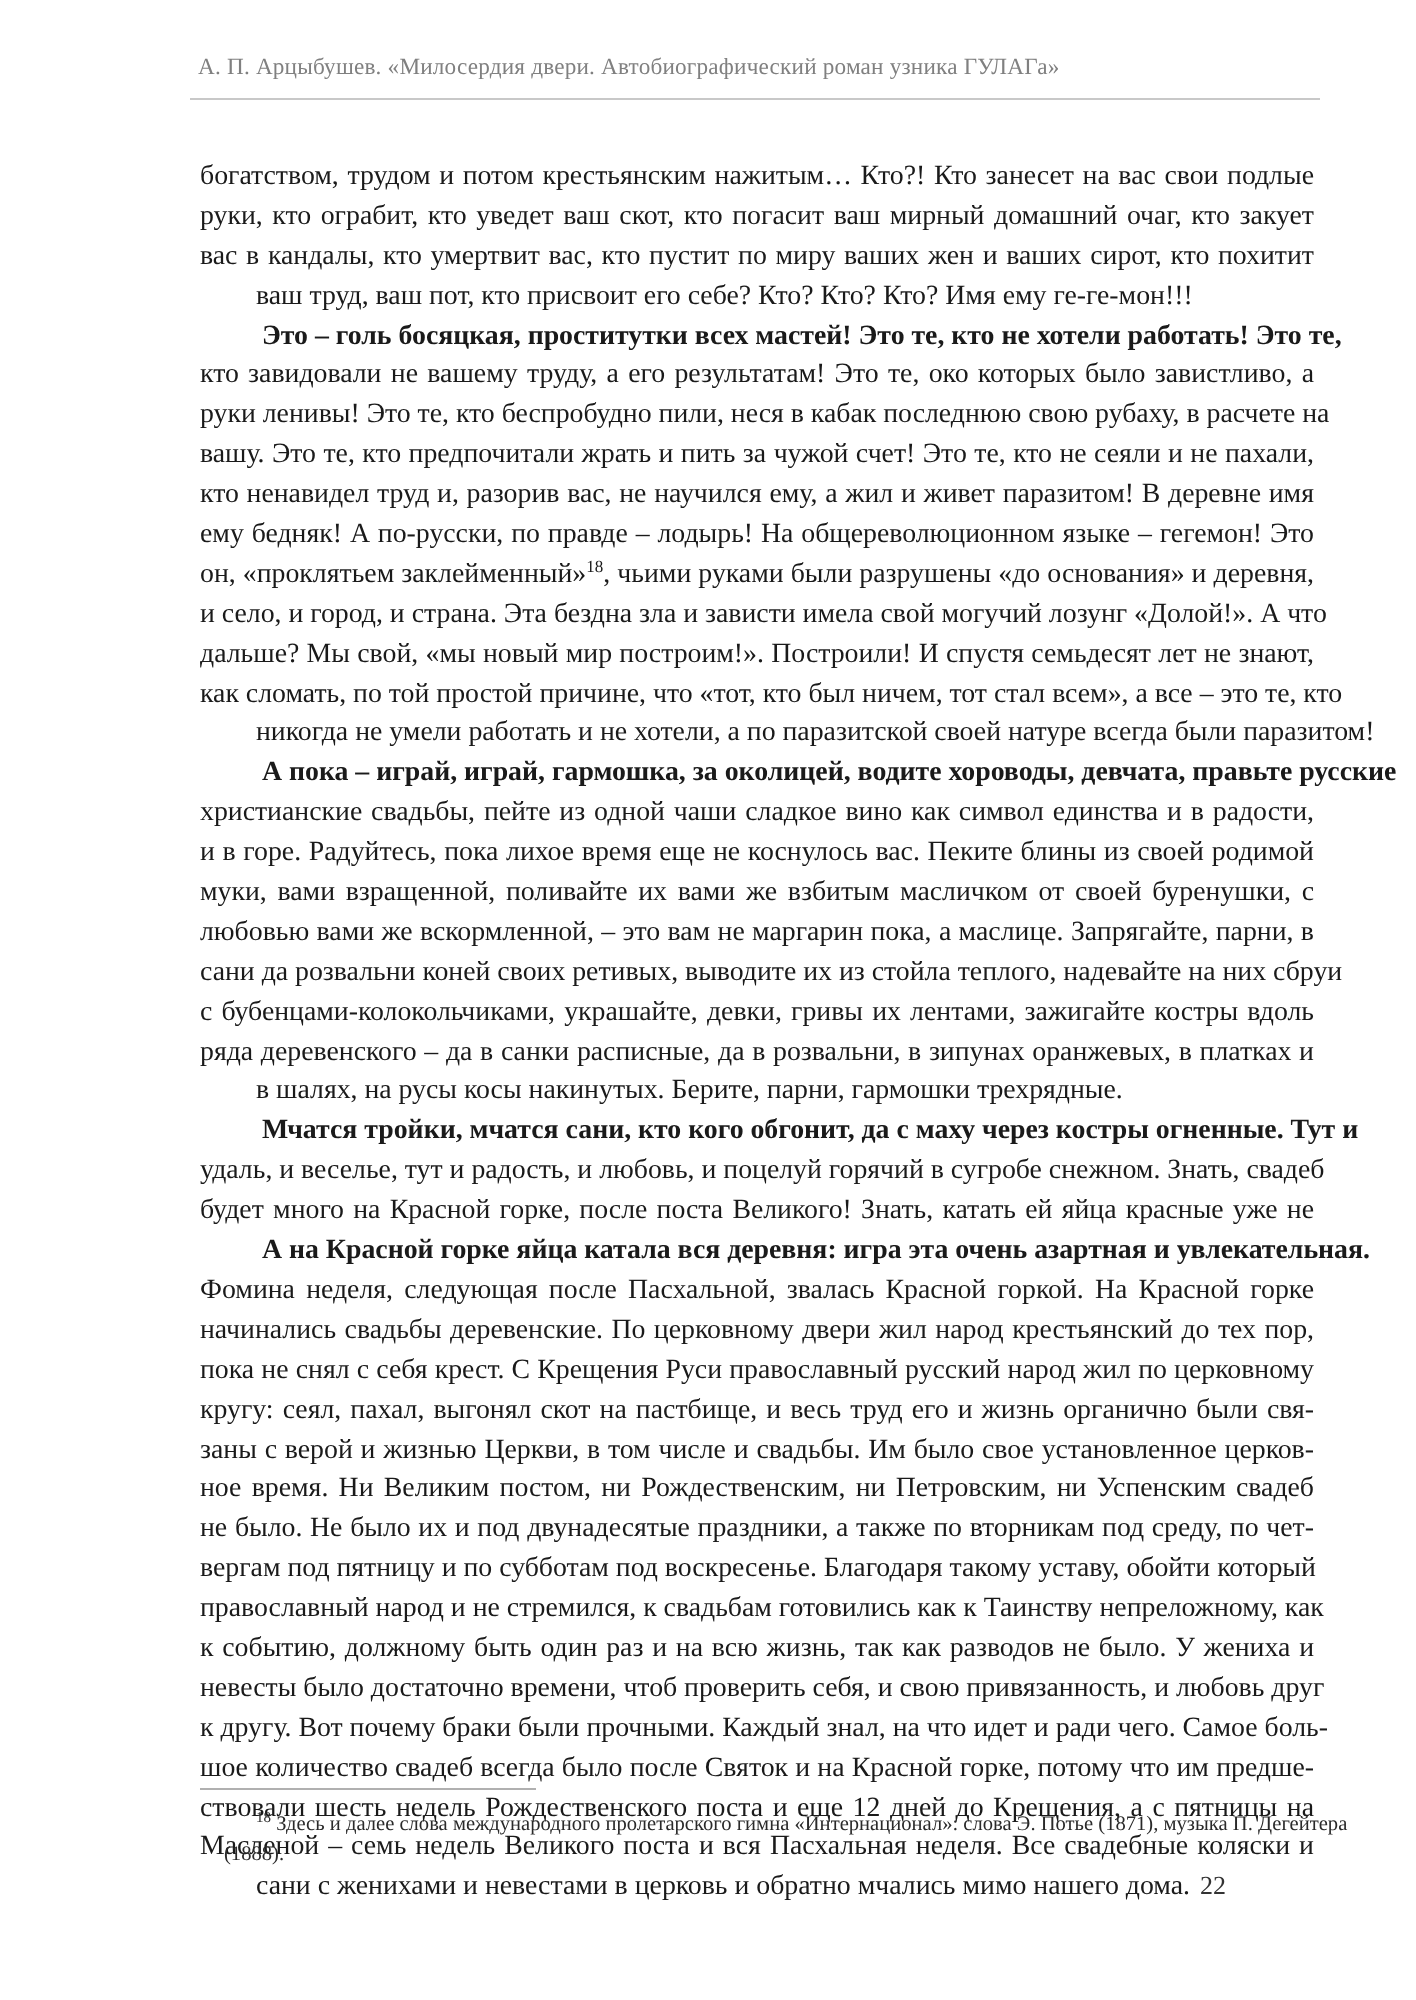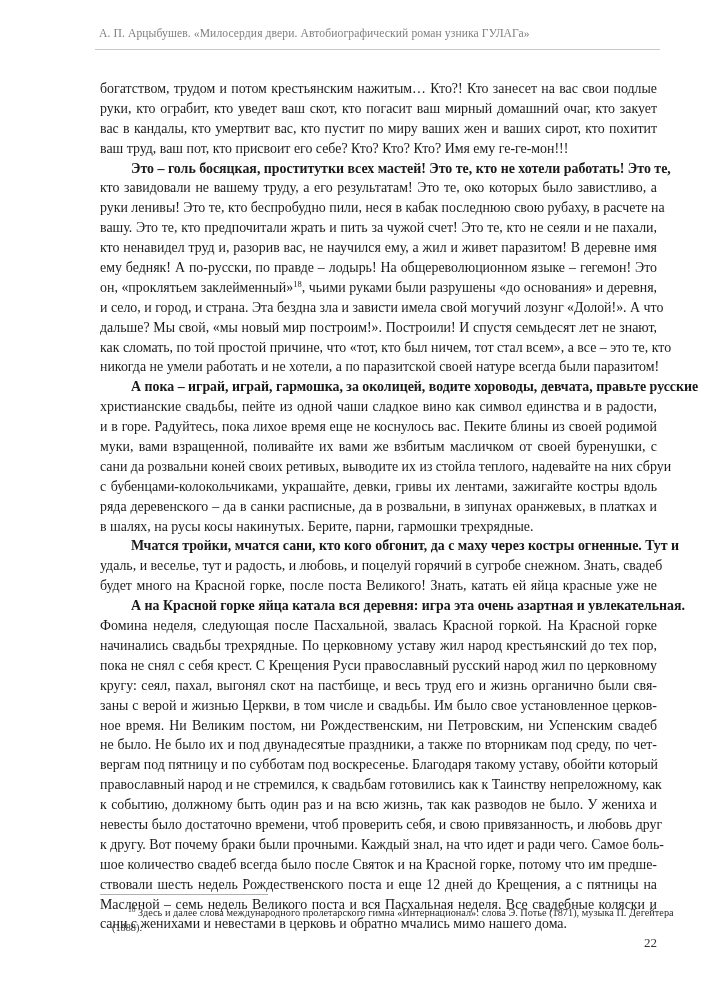--- a/index.html
+++ b/index.html
@@ -1,30 +1,30 @@
 <!DOCTYPE html>
 <html><head>
 <meta charset="utf-8">
 <style>
   html, body { margin: 0; padding: 0; background: #ffffff; }
   body { width: 708px; height: 1000px; position: relative; overflow: hidden; font-family: "Liberation Serif", "DejaVu Serif", serif; color: #1a1a1a; }
   .header { position: absolute; left: 99px; top: 27px; width: 560px; font-size: 11.6px; color: #808080; letter-spacing: 0.1px; white-space: nowrap; }
   .header-rule { position: absolute; left: 95px; top: 49px; width: 565px; height: 1px; background: #c8c8c8; }
   .body-text { position: absolute; left: 100px; top: 79px; width: 557px; }
   .line { font-size: 13.9px; line-height: 19.9px; height: 19.9px; white-space: nowrap; text-align: justify; text-align-last: justify; }
-  .line.last { text-align-last: left; }
+  .line.last { text-align-last: left; margin-left: 28px; }
   .line.indent { padding-left: 31px; font-weight: bold; }
   sup { font-size: 8.5px; line-height: 0; vertical-align: 5px; }
   .fn-rule { position: absolute; left: 100px; top: 894px; width: 168px; height: 1px; background: #b0b0b0; }
   .footnote { position: absolute; left: 100px; top: 906px; width: 557px; font-size: 10.3px; line-height: 14.5px; color: #2a2a2a; margin-left: 12px; }
   .footnote .fl { white-space: nowrap; text-align: justify; text-align-last: justify; height: 14.5px; }
   .footnote .fl.indent { padding-left: 16px; }
   .footnote .fl.last { text-align-last: left; }
   .footnote sup { font-size: 7.5px; vertical-align: 4px; }
-  .page-num { position: absolute; left: 600px; top: 935px; width: 57px; text-align: right; font-size: 13px; color: #333; }
+  .page-num { position: absolute; left: 600px; top: 935px; width: 57px; font-size: 13px; color: #333; }
 </style>
 </head>
 <body>
 
 <div class="header">А.  П.  Арцыбушев.  «Милосердия двери. Автобиографический роман узника ГУЛАГа»</div>
 <div class="header-rule"></div>
 
 <div class="body-text" id="body-text">
     <div class="line">богатством, трудом и потом крестьянским нажитым… Кто?! Кто занесет на вас свои подлые</div>
     <div class="line">руки, кто ограбит, кто уведет ваш скот, кто погасит ваш мирный домашний очаг, кто закует</div>
@@ -38,30 +38,31 @@
     <div class="line">ему бедняк! А по-русски, по правде – лодырь! На общереволюционном языке – гегемон! Это</div>
     <div class="line"><span>он, «проклятьем заклейменный»</span><sup>18</sup><span>, чьими руками были разрушены «до основания» и деревня,</span></div>
     <div class="line">и село, и город, и страна. Эта бездна зла и зависти имела свой могучий лозунг «Долой!». А что</div>
     <div class="line">дальше? Мы свой, «мы новый мир построим!». Построили! И спустя семьдесят лет не знают,</div>
     <div class="line">как сломать, по той простой причине, что «тот, кто был ничем, тот стал всем», а все – это те, кто</div>
     <div class="line last">никогда не умели работать и не хотели, а по паразитской своей натуре всегда были паразитом!</div>
     <div class="line indent">А пока – играй, играй, гармошка, за околицей, водите хороводы, девчата, правьте русские</div>
     <div class="line">христианские свадьбы, пейте из одной чаши сладкое вино как символ единства и в радости,</div>
     <div class="line">и в горе. Радуйтесь, пока лихое время еще не коснулось вас. Пеките блины из своей родимой</div>
     <div class="line">муки, вами взращенной, поливайте их вами же взбитым масличком от своей буренушки, с</div>
+    <div class="line">любовью вами же вскормленной, – это вам не маргарин пока, а маслице. Запрягайте, парни, в</div>
     <div class="line">сани да розвальни коней своих ретивых, выводите их из стойла теплого, надевайте на них сбруи</div>
     <div class="line">с бубенцами-колокольчиками, украшайте, девки, гривы их лентами, зажигайте костры вдоль</div>
     <div class="line">ряда деревенского – да в санки расписные, да в розвальни, в зипунах оранжевых, в платках и</div>
     <div class="line last">в шалях, на русы косы накинутых. Берите, парни, гармошки трехрядные.</div>
     <div class="line indent">Мчатся тройки, мчатся сани, кто кого обгонит, да с маху через костры огненные. Тут и</div>
     <div class="line">удаль, и веселье, тут и радость, и любовь, и поцелуй горячий в сугробе снежном. Знать, свадеб</div>
     <div class="line">будет много на Красной горке, после поста Великого! Знать, катать ей яйца красные уже не</div>
     <div class="line indent">А на Красной горке яйца катала вся деревня: игра эта очень азартная и увлекательная.</div>
     <div class="line">Фомина неделя, следующая после Пасхальной, звалась Красной горкой. На Красной горке</div>
-    <div class="line">начинались свадьбы трехрядные. По церковному уставу жил народ крестьянский до тех пор,</div>
+    <div class="line">начинались свадьбы деревенские. По церковному двери жил народ крестьянский до тех пор,</div>
     <div class="line">пока не снял с себя крест. С Крещения Руси православный русский народ жил по церковному</div>
     <div class="line">кругу: сеял, пахал, выгонял скот на пастбище, и весь труд его и жизнь органично были свя-</div>
     <div class="line">заны с верой и жизнью Церкви, в том числе и свадьбы. Им было свое установленное церков-</div>
     <div class="line">ное время. Ни Великим постом, ни Рождественским, ни Петровским, ни Успенским свадеб</div>
     <div class="line">не было. Не было их и под двунадесятые праздники, а также по вторникам под среду, по чет-</div>
     <div class="line">вергам под пятницу и по субботам под воскресенье. Благодаря такому уставу, обойти который</div>
     <div class="line">православный народ и не стремился, к свадьбам готовились как к Таинству непреложному, как</div>
     <div class="line">к событию, должному быть один раз и на всю жизнь, так как разводов не было. У жениха и</div>
     <div class="line">невесты было достаточно времени, чтоб проверить себя, и свою привязанность, и любовь друг</div>
     <div class="line">к другу. Вот почему браки были прочными. Каждый знал, на что идет и ради чего. Самое боль-</div>

